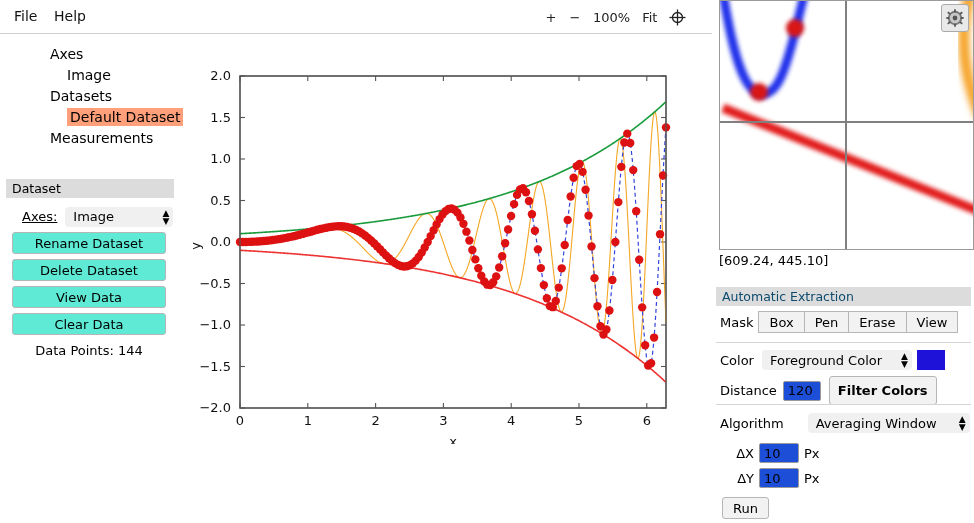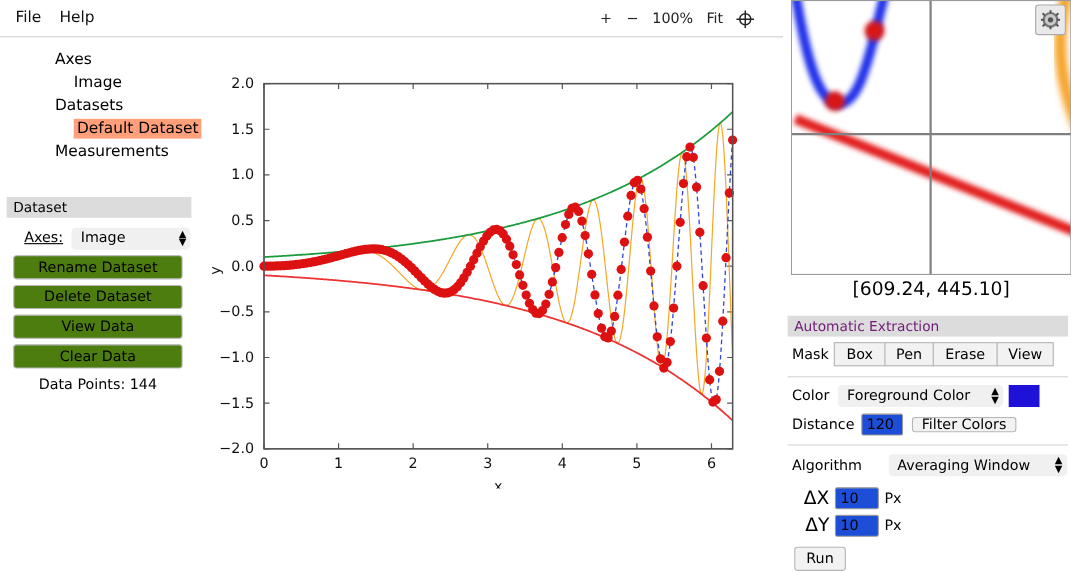--- a/index.html
+++ b/index.html
@@ -47,21 +47,21 @@
   .axes-row{position:absolute;left:6px;top:206px;width:168px;height:21px;display:flex;align-items:center;}
   .axes-row .lbl{font-size:13px;margin-left:16px;margin-right:8px;text-decoration:underline;}
   .combo{
     background:#f0f0f0;border:0;border-radius:4px;height:20px;
     display:flex;align-items:center;padding:0 4px 0 8px;font-size:13px;color:#000;cursor:pointer;
   }
   .combo .arrows{margin-left:auto;padding-left:14px;font-size:9px;line-height:8px;display:flex;flex-direction:column;}
   #axes-combo{width:96px;}
   .btn{
     position:absolute;left:12px;width:154px;height:22px;
-    background:#4d7c0f;border:1px solid #b6b6b6;border-radius:3px;
+    background:#5eead4;border:1px solid #b6b6b6;border-radius:3px;
     font-size:13px;color:#000;cursor:pointer;font-family:inherit;
     display:flex;align-items:center;justify-content:center;box-sizing:border-box;
   }
   #btn-rename{top:232px;}
   #btn-delete{top:259px;}
   #btn-viewdata{top:286px;}
   #btn-cleardata{top:313px;}
   .datapoints{position:absolute;left:12px;top:343px;width:154px;text-align:center;font-size:13px;}
 
   
@@ -70,24 +70,24 @@
 
   
   .rightcol{position:absolute;left:712px;top:0;width:262px;height:523px;background:#fff;}
   .preview{position:absolute;left:7px;top:0px;width:255px;height:250px;background:#fff;overflow:hidden;}
   .preview svg{display:block;}
   .gearbtn{
     position:absolute;right:5px;top:4px;width:26px;height:26px;
     background:#e9e9e9;border:1px solid #aaa;border-radius:3px;cursor:pointer;
     display:flex;align-items:center;justify-content:center;
   }
-  .coordtext{position:absolute;left:7px;top:253px;width:255px;text-align:center;font-size:17px;color:#000;}
+  .coordtext{position:absolute;left:7px;top:253px;width:255px;font-size:13px;color:#000;}
 
   #autoext-title{position:absolute;left:716px;top:287px;width:255px;height:19px;background:#dcdcdc;
-     color:#701a75;font-size:12.5px;line-height:19px;padding-left:6px;box-sizing:border-box;}
+     color:#0c4a6e;font-size:12.5px;line-height:19px;padding-left:6px;box-sizing:border-box;}
 
   .mask-row{position:absolute;left:720px;top:311px;display:flex;align-items:center;}
   .mask-row .lbl{font-size:13px;margin-right:6px;}
   .mbtn{
     height:22px;padding:0 10px;background:#f2f2f2;border:1px solid #b6b6b6;
     margin-left:-1px;font-size:13px;font-family:inherit;color:#000;cursor:pointer;
     display:flex;align-items:center;justify-content:center;box-sizing:border-box;
   }
   .hr{position:absolute;left:716px;width:255px;height:1px;background:#d5d5d5;}
   #hr1{top:342px;}
@@ -98,31 +98,31 @@
   #color-combo{width:138px;}
   .swatch{width:28px;height:20px;margin-left:5px;border:0;cursor:pointer;}
 
   .dist-row{position:absolute;left:720px;top:376px;display:flex;align-items:center;}
   .dist-row .lbl{font-size:13px;margin-right:6px;}
   .txtin{
     height:20px;background:#1d4ed8;border:1px solid #9a9a9a;border-radius:2px;
     font-size:13px;font-family:inherit;color:#000;padding:0 4px;box-sizing:border-box;
   }
   #distance-input{width:38px;}
-  #filter-colors-btn{margin-left:8px;height:14px;padding:0 8px;background:#f2f2f2;border:1px solid #b6b6b6;
-     border-radius:3px;font-size:13px;font-family:inherit;cursor:pointer;display:flex;align-items:center;}
+  #filter-colors-btn{margin-left:8px;height:29px;padding:0 8px;background:#f2f2f2;border:1px solid #b6b6b6;
+     border-radius:3px;font-size:13px;font-family:inherit;cursor:pointer;display:flex;align-items:center;font-weight:bold;}
 
   .algo-row{position:absolute;left:720px;top:413px;display:flex;align-items:center;}
   .algo-row .lbl{font-size:13px;margin-right:24px;}
   #algo-combo{width:150px;}
 
   .delta-row{position:absolute;left:730px;display:flex;align-items:center;}
   #dx-row{top:443px;}
   #dy-row{top:468px;}
-  .delta-row .lbl{font-size:17px;width:24px;text-align:right;margin-right:5px;}
+  .delta-row .lbl{font-size:13px;width:24px;text-align:right;margin-right:5px;}
   .delta-row .txtin{width:40px;}
   .delta-row .unit{font-size:13px;margin-left:5px;}
 
   #run-btn{position:absolute;left:722px;top:497px;height:22px;padding:0 10px;background:#f2f2f2;
      border:1px solid #b6b6b6;border-radius:3px;font-size:13px;font-family:inherit;color:#000;
      cursor:pointer;display:flex;align-items:center;}
 </style>
 </head>
 <body>
 

